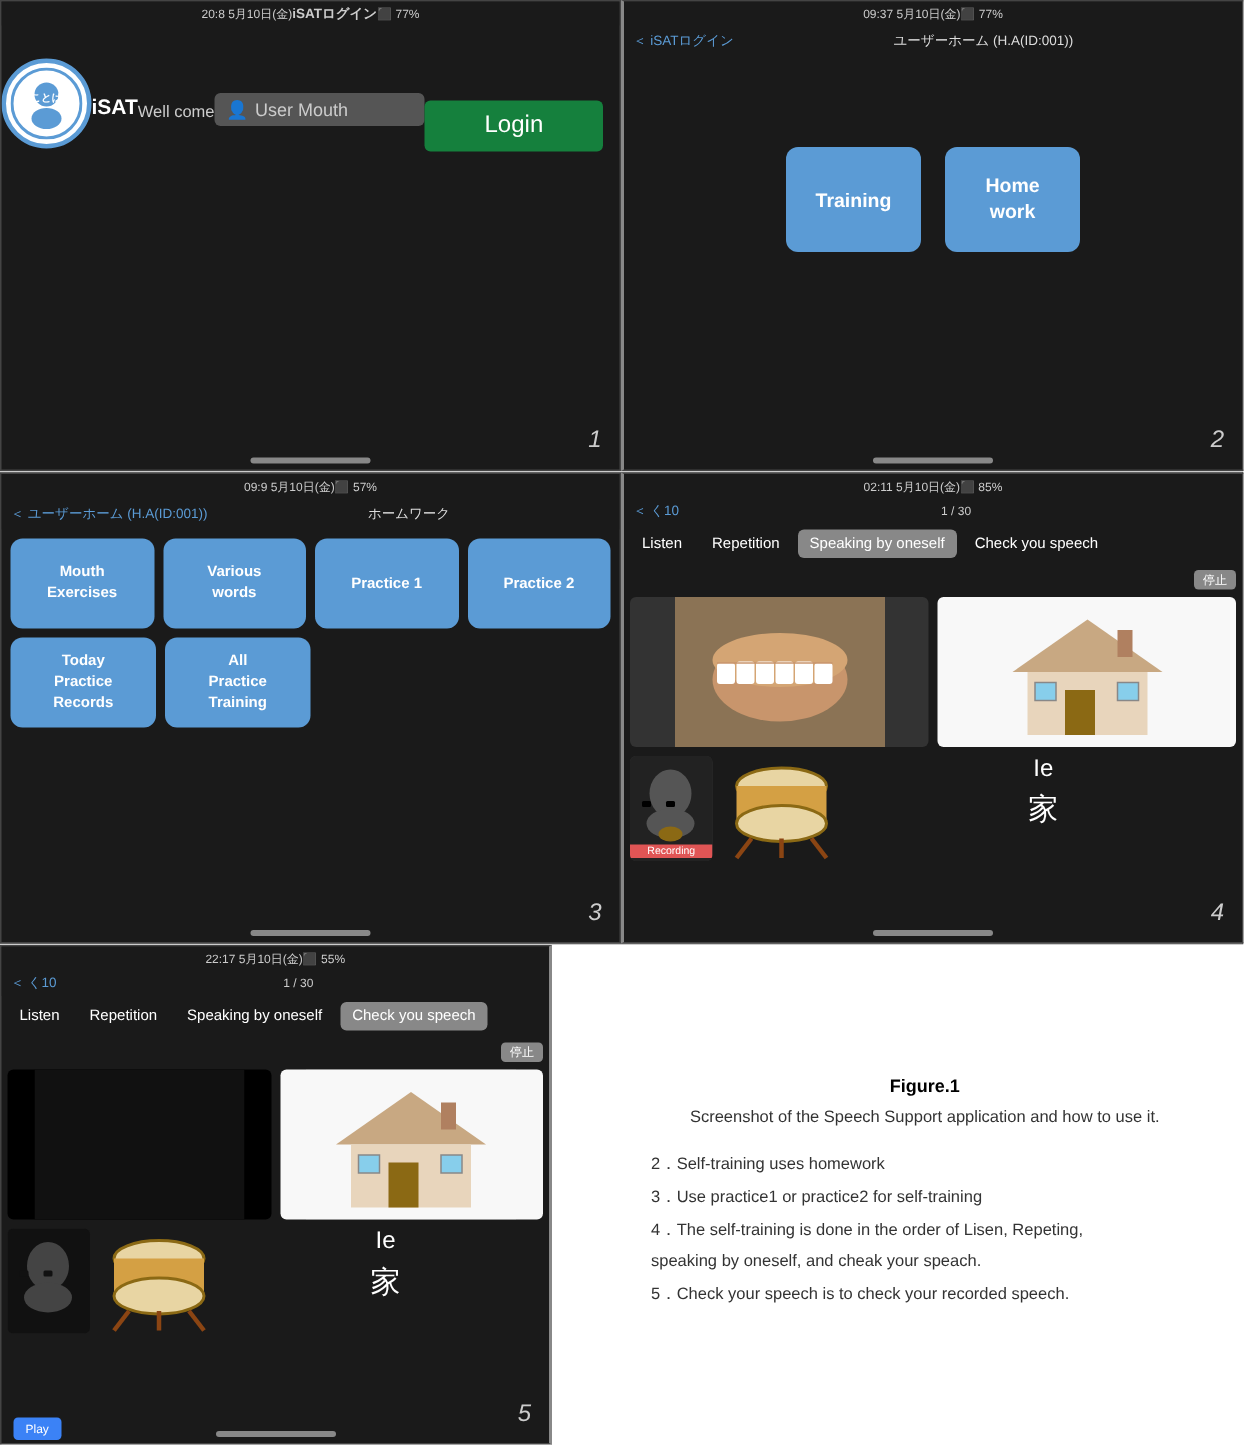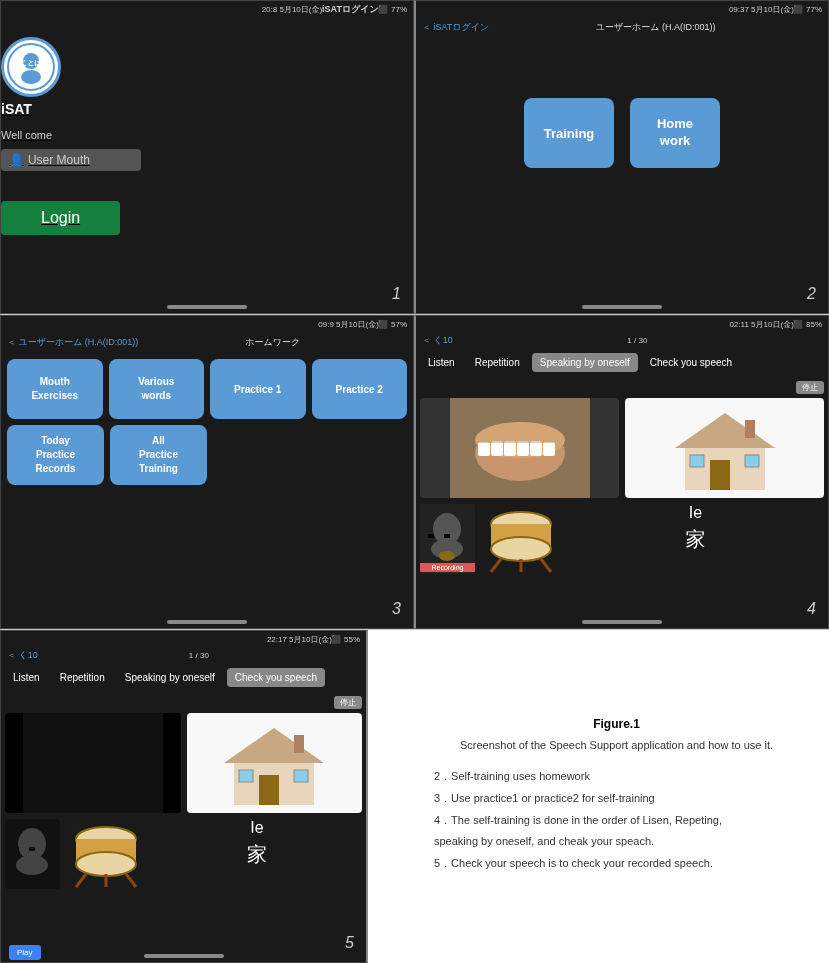--- a/index.html
+++ b/index.html
@@ -48,21 +48,21 @@
     .phone-screen + .phone-screen {
       border-left: 2px solid #888;
     }
 
     
     .status-bar {
       background: #1a1a1a;
       color: #ccc;
       font-size: 8px;
       display: flex;
-      justify-content: flex-end;
+      justify-content: center;
       padding: 2px 6px;
       height: 16px;
       align-items: center;
     }
 
     
     .screen-number {
       position: absolute;
       bottom: 10px;
       right: 12px;
@@ -79,24 +79,23 @@
       transform: translateX(-50%);
       width: 80px;
       height: 4px;
       background: #888;
       border-radius: 2px;
     }
 
     
     .screen1-content {
       display: flex;
-      flex-direction: column;
-      align-items: flex-start;
+      flex-direction: row;
+      align-items: center;
       padding-top: 20px;
-      text-decoration: underline;
     }
 
     .isat-logo {
       width: 60px;
       height: 60px;
       border-radius: 50%;
       background: #fff;
       display: flex;
       align-items: center;
       justify-content: center;

